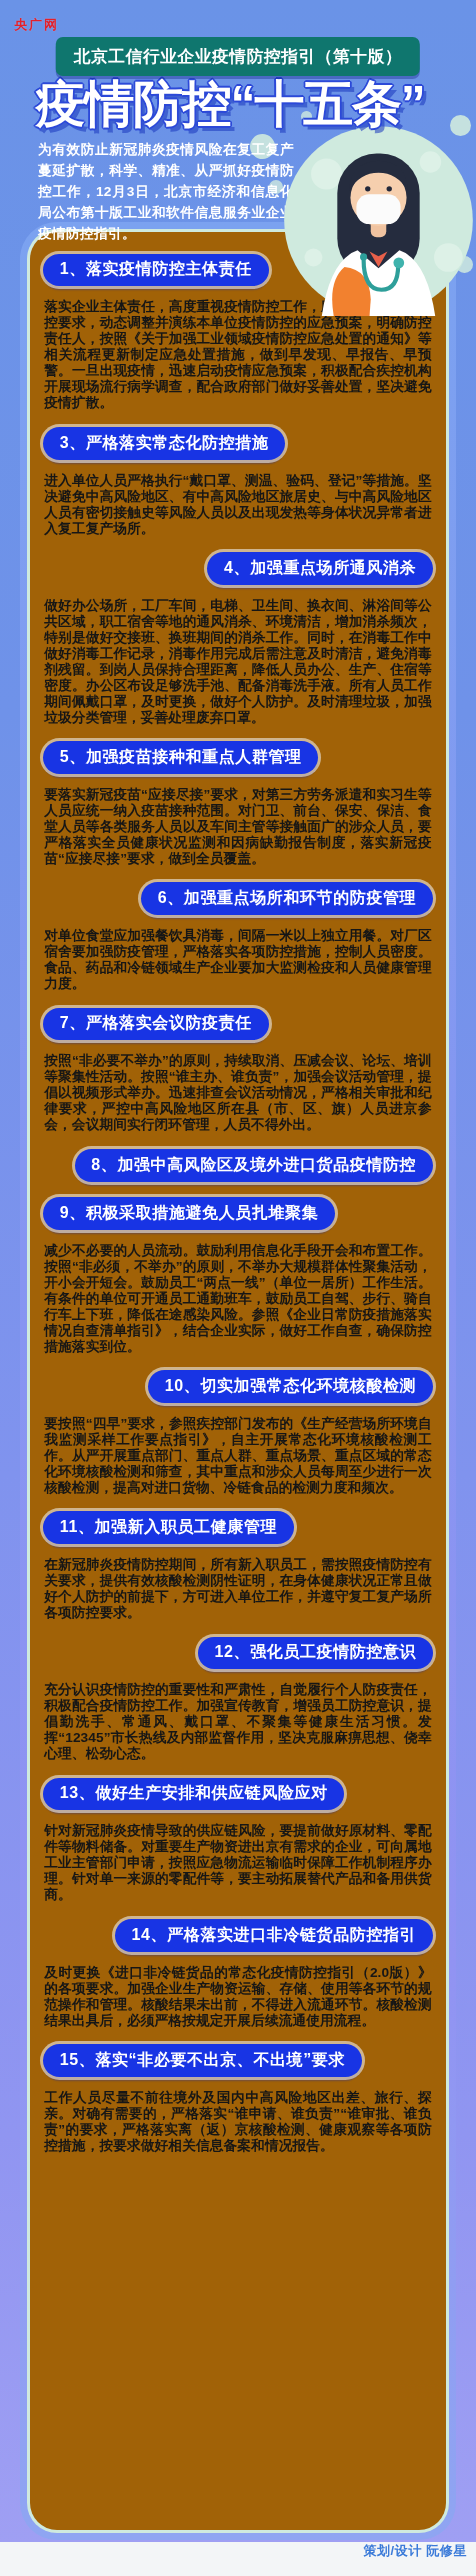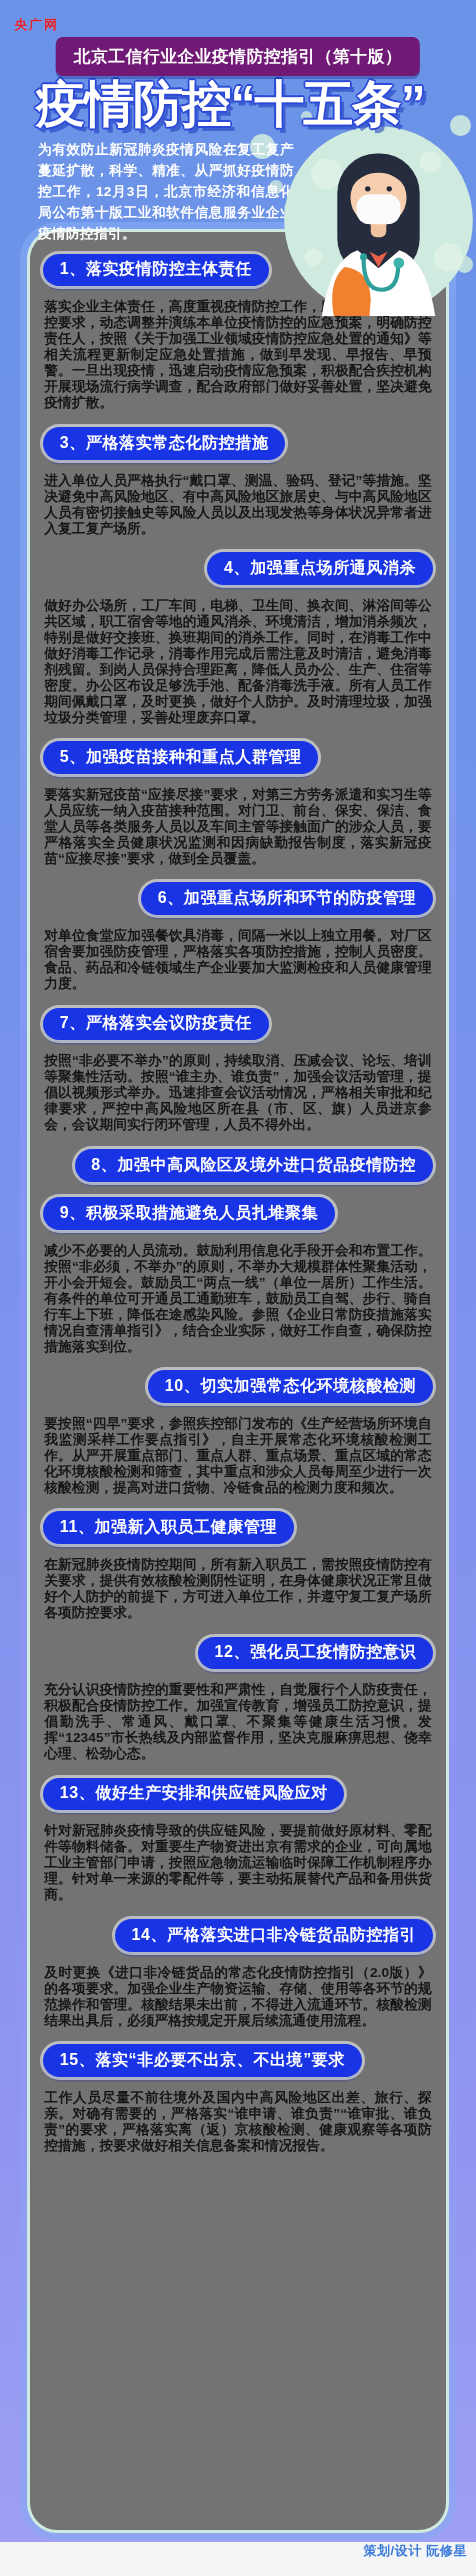--- a/index.html
+++ b/index.html
@@ -16,21 +16,21 @@
     background:linear-gradient(180deg,#6a93e7 0%, #6f92e9 28%, #8093ee 58%, #9095f1 84%, #9f9ff3 100%);
   }
   .logo {
     position:absolute; left:14.3px; top:15.5px;
     font-size:13px; font-weight:bold; color:#e2202b; letter-spacing:1.8px;
     text-shadow:0 0 1.2px rgba(255,255,255,.35);
     z-index:6;
   }
   .title-bar {
     position:absolute; left:50%; top:37px; transform:translateX(-50%);
-    background:#701a75; color:#ffffff;
+    background:#0f766e; color:#ffffff;
     font-size:16.7px; font-weight:bold; letter-spacing:0.6px;
     padding:7.7px 18px 8.3px; border-radius:7.1px; white-space:nowrap;
     box-shadow:0 3px 0 rgba(12,28,130,.35);
     z-index:6;
   }
   .big-title {
     position:absolute; left:0; right:16px; top:71px; text-align:center;
     font-size:50px; font-weight:bold; color:#ffffff; letter-spacing:-1.2px; white-space:nowrap;
     text-shadow:
       1.8px 0 0 #2c49d8, -1.8px 0 0 #2c49d8, 0 1.8px 0 #2c49d8, 0 -1.8px 0 #2c49d8,
@@ -53,21 +53,21 @@
   .b5 { left:301px; top:111px; width:10.7px; height:10.7px; opacity:.8; }
 
   .card-frame {
     position:absolute; left:20px; top:222px; width:436px; height:2318px;
     border-radius:37px; padding:7.1px;
     background:linear-gradient(180deg,#7ba2f0 0%, #8695f1 45%, #9193f2 75%, #8fa5f2 100%);
     z-index:1;
   }
   .card-mint { height:100%; background:#cfeade; border-radius:30px; padding:3px; }
   .card {
-    height:100%; background:#737373; border-radius:27px;
+    height:100%; background:#a16207; border-radius:27px;
     padding:18px 13px 36px; overflow:hidden;
   }
   .section { margin-top:15.5px; }
   .section:first-child { margin-top:3.6px; }
   .pill {
     display:table; max-width:100%;
     background:#1834e4; color:#ffffff;
     font-size:16px; font-weight:bold; line-height:1; letter-spacing:0.6px;
     padding:7.7px 16.7px 9px; border-radius:25px; white-space:nowrap;
     box-shadow:0 0 0 3px rgba(246,250,255,.55), 0 4.2px 1.2px rgba(20,40,170,.28);

